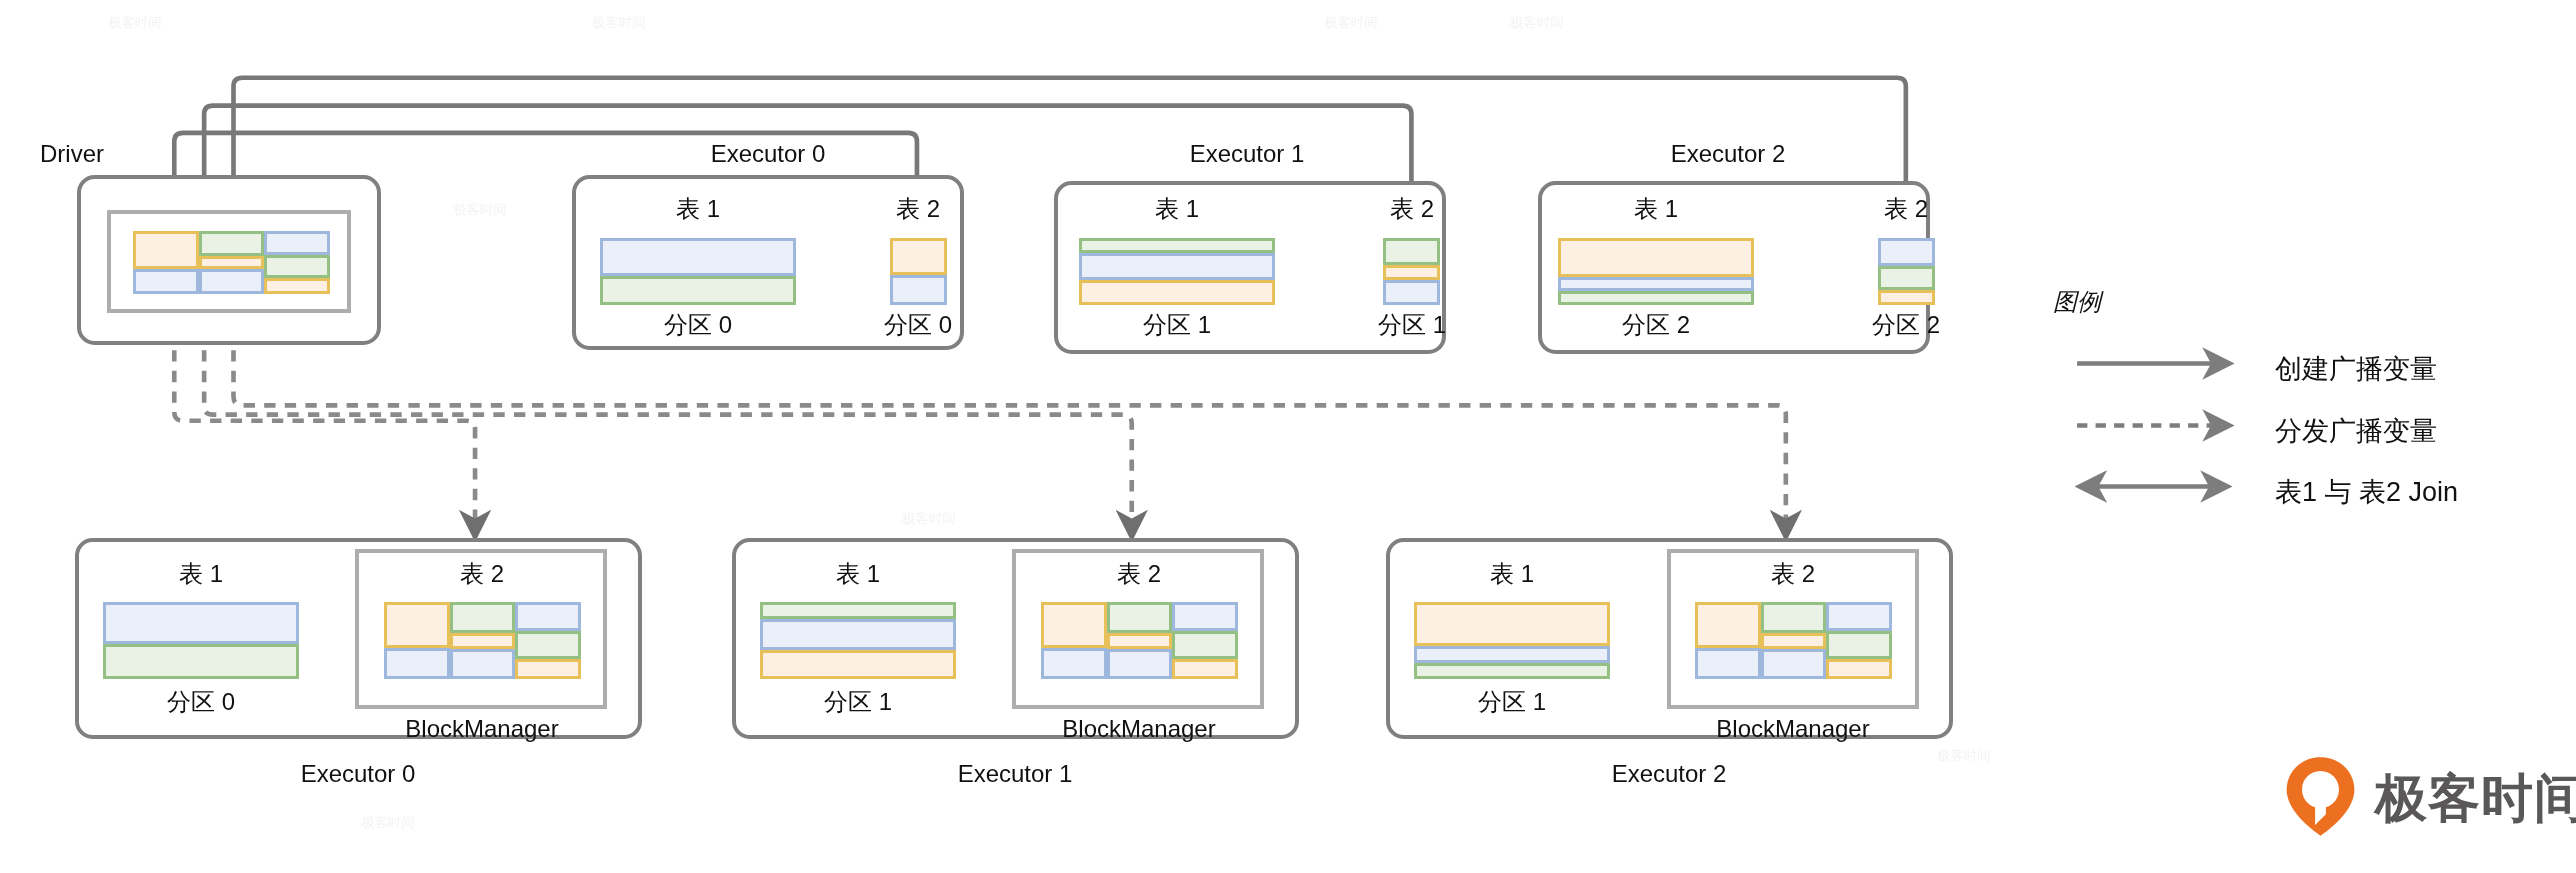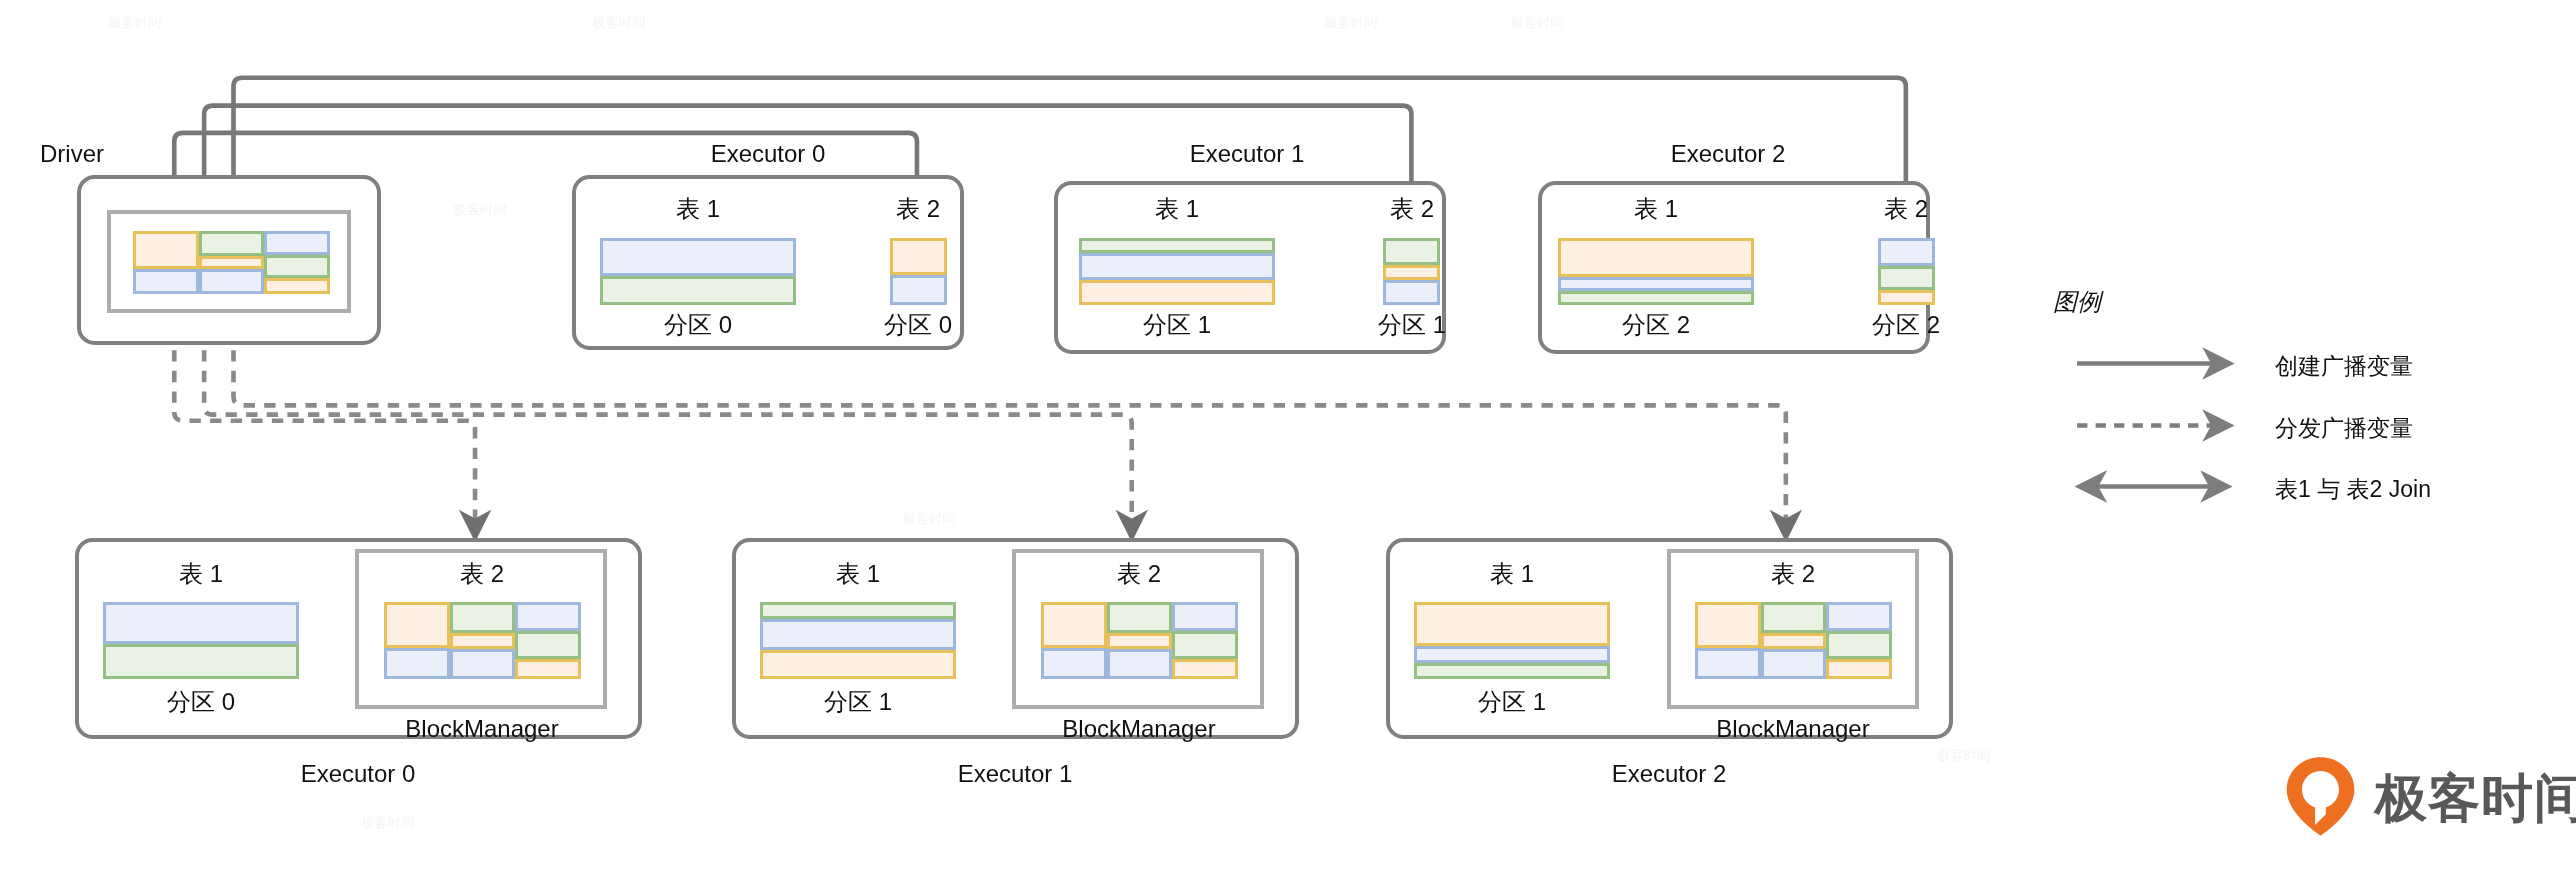--- a/index.html
+++ b/index.html
@@ -22,21 +22,21 @@
   .cell{box-sizing:border-box;width:100%;}
 
   .c-orange{background:#FDF0E3;border:3.1px solid #E8C05A;}
   .c-green {background:#EAF1E5;border:3.1px solid #94C083;}
   .c-blue  {background:#EAEFFA;border:3.1px solid #9DB8DC;}
 
   
   #legend{position:absolute;left:2053px;top:286px;width:526px;height:237px;}
   .lg-title{position:absolute;left:0;top:0;font-size:24px;font-style:italic;}
   .lg-row{position:absolute;left:0;width:526px;height:31px;}
-  .lg-label{position:absolute;left:222px;top:3.1px;font-size:23px;white-space:nowrap;}
+  .lg-label{position:absolute;left:222px;top:3.1px;font-size:27px;white-space:nowrap;}
   .lg-art{position:absolute;left:20.6px;top:0;width:185px;height:31px;}
 
   
   #brand{position:absolute;left:2277px;top:750px;width:309px;height:98px;}
   #brand .bt{position:absolute;left:98px;top:14.4px;font-size:52px;font-weight:bold;color:#595757;letter-spacing:1px;white-space:nowrap;}
 
   svg{overflow:visible;}
   .wm{position:absolute;font-size:13.4px;color:#f3f3f3;white-space:nowrap;user-select:none;}
 </style>
 </head>

